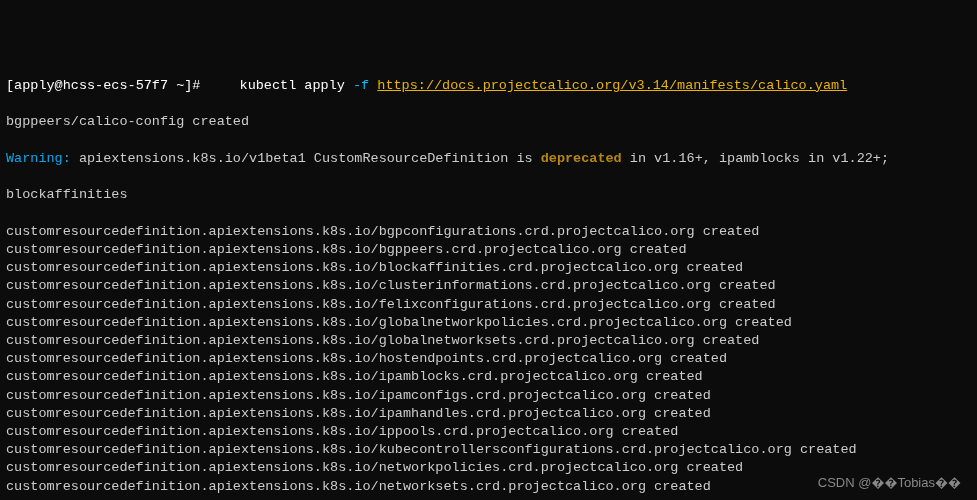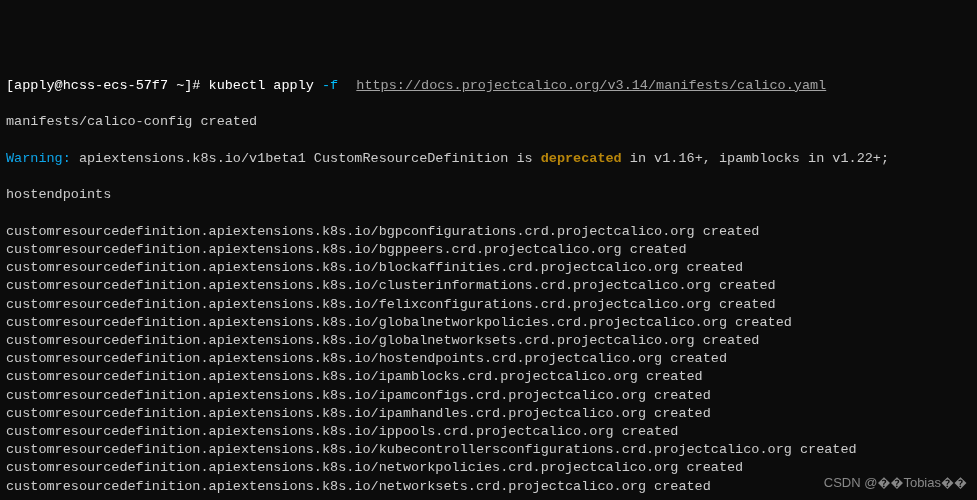--- a/index.html
+++ b/index.html
@@ -15,47 +15,47 @@
       line-height: 1.35;
       padding: 4px 6px;
       width: 977px;
       height: 500px;
       overflow: hidden;
       position: relative;
       white-space: pre;
     }
     .prompt-user { color: #ffffff; }
     .prompt-bracket { color: #ffffff; }
-    .cmd { color: #ffffff; }
+    .cmd { color: #ffffff; margin-left: 31px; }
     .flag { color: #00bfff; }
-    .url { color: #a3a3a3; text-decoration: underline; margin-left: 10px; }
+    .url { color: #eab308; text-decoration: underline; }
     .output { color: #cccccc; }
     .warning { color: #0ea5e9; }
     .deprecated { color: #b8860b; font-weight: bold; }
     .watermark {
       position: absolute;
       bottom: 8px;
-      right: 10px;
+      right: 16px;
       color: #888888;
       font-size: 13px;
       font-family: sans-serif;
     }
     .line {
       display: block;
     }
   </style>
 </head>
 <body>
 
 
 
 <span class="line"><span class="prompt-bracket">[</span><span class="prompt-user">apply@hcss-ecs-57f7 ~</span><span class="prompt-bracket">]#</span> <span class="cmd">kubectl apply</span> <span class="flag">-f</span> <span class="url">https://docs.projectcalico.org/v3.14/manifests/calico.yaml</span></span>
-<span class="line output">manifests/calico-config created</span>
+<span class="line output">bgppeers/calico-config created</span>
 <span class="line"><span class="warning">Warning:</span><span class="output"> apiextensions.k8s.io/v1beta1 CustomResourceDefinition is </span><span class="deprecated">deprecated</span><span class="output"> in v1.16+, ipamblocks in v1.22+;</span></span>
-<span class="line output">hostendpoints</span>
+<span class="line output">blockaffinities</span>
 <div id="crd-container"><span class="line output">customresourcedefinition.apiextensions.k8s.io/bgpconfigurations.crd.projectcalico.org created</span><span class="line output">customresourcedefinition.apiextensions.k8s.io/bgppeers.crd.projectcalico.org created</span><span class="line output">customresourcedefinition.apiextensions.k8s.io/blockaffinities.crd.projectcalico.org created</span><span class="line output">customresourcedefinition.apiextensions.k8s.io/clusterinformations.crd.projectcalico.org created</span><span class="line output">customresourcedefinition.apiextensions.k8s.io/felixconfigurations.crd.projectcalico.org created</span><span class="line output">customresourcedefinition.apiextensions.k8s.io/globalnetworkpolicies.crd.projectcalico.org created</span><span class="line output">customresourcedefinition.apiextensions.k8s.io/globalnetworksets.crd.projectcalico.org created</span><span class="line output">customresourcedefinition.apiextensions.k8s.io/hostendpoints.crd.projectcalico.org created</span><span class="line output">customresourcedefinition.apiextensions.k8s.io/ipamblocks.crd.projectcalico.org created</span><span class="line output">customresourcedefinition.apiextensions.k8s.io/ipamconfigs.crd.projectcalico.org created</span><span class="line output">customresourcedefinition.apiextensions.k8s.io/ipamhandles.crd.projectcalico.org created</span><span class="line output">customresourcedefinition.apiextensions.k8s.io/ippools.crd.projectcalico.org created</span><span class="line output">customresourcedefinition.apiextensions.k8s.io/kubecontrollersconfigurations.crd.projectcalico.org created</span><span class="line output">customresourcedefinition.apiextensions.k8s.io/networkpolicies.crd.projectcalico.org created</span><span class="line output">customresourcedefinition.apiextensions.k8s.io/networksets.crd.projectcalico.org created</span></div>
 
 
 
 
 <div class="watermark">CSDN @��Tobias��</div>
 
 
 
 

